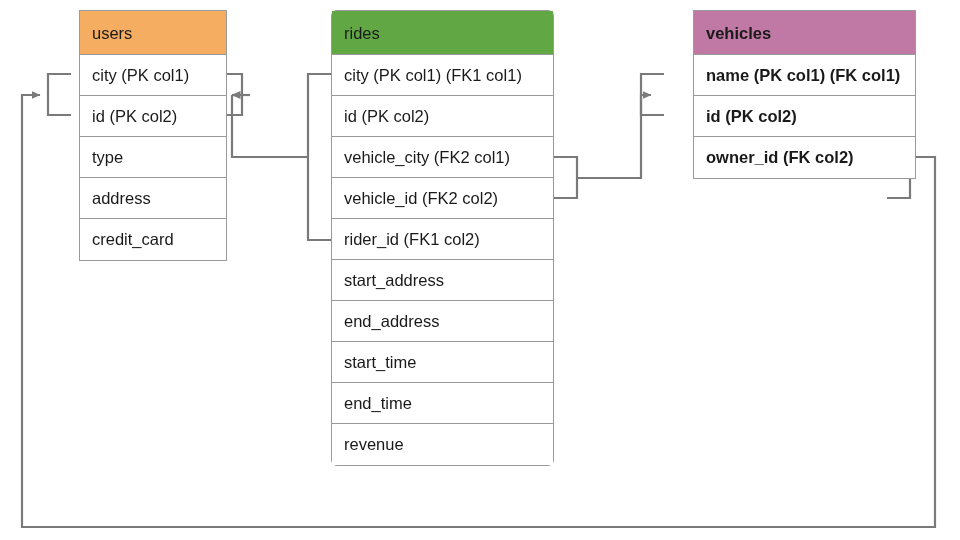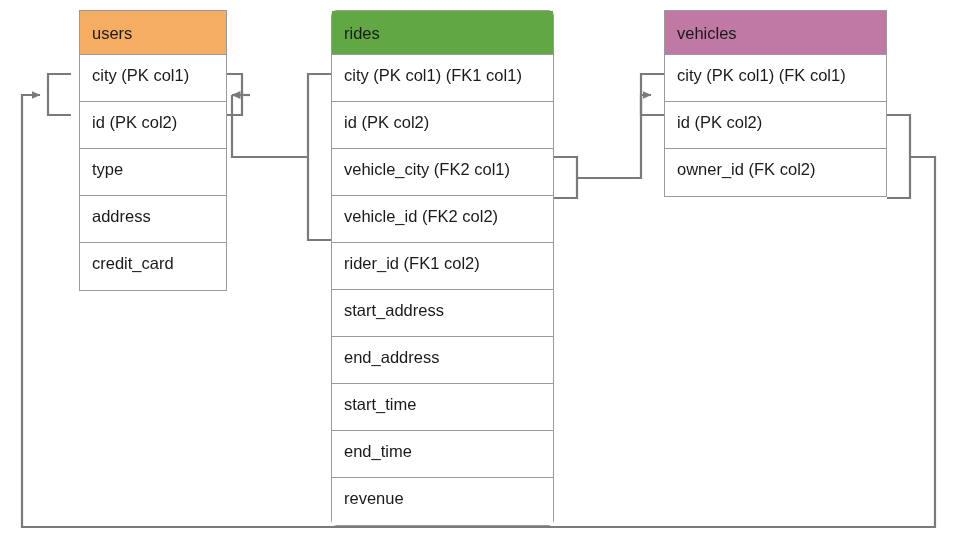--- a/index.html
+++ b/index.html
@@ -39,21 +39,21 @@
     line-height: 44px;
     padding: 0 0 0 12px;
     font-size: 16.5px;
     color: #1a1a1a;
     border-bottom: 1px solid #9a9a9a;
     white-space: nowrap;
     overflow: hidden;
   }
   .table-row {
     box-sizing: border-box;
-    height: 47px;
+    height: 41px;
     line-height: 41px;
     padding: 0 0 0 12px;
     font-size: 16.5px;
     color: #1a1a1a;
     border-bottom: 1px solid #9a9a9a;
     white-space: nowrap;
     overflow: hidden;
     background: #ffffff;
   }
   .table-row:last-child {
@@ -106,20 +106,20 @@
     <div class="table-row">vehicle_city (FK2 col1)</div>
     <div class="table-row">vehicle_id (FK2 col2)</div>
     <div class="table-row">rider_id (FK1 col2)</div>
     <div class="table-row">start_address</div>
     <div class="table-row">end_address</div>
     <div class="table-row">start_time</div>
     <div class="table-row">end_time</div>
     <div class="table-row">revenue</div>
   </div>
 
-  <div class="table-box" style="left:664px; top:10px; width:223px;">
+  <div class="table-box" style="left:693px; top:10px; width:223px;font-weight:bold;">
     <div class="table-header" style="background:#c078a4;">vehicles</div>
-    <div class="table-row">city (PK col1) (FK col1)</div>
+    <div class="table-row">name (PK col1) (FK col1)</div>
     <div class="table-row">id (PK col2)</div>
     <div class="table-row">owner_id (FK col2)</div>
   </div>
 
 </div>
 
 </body></html>

